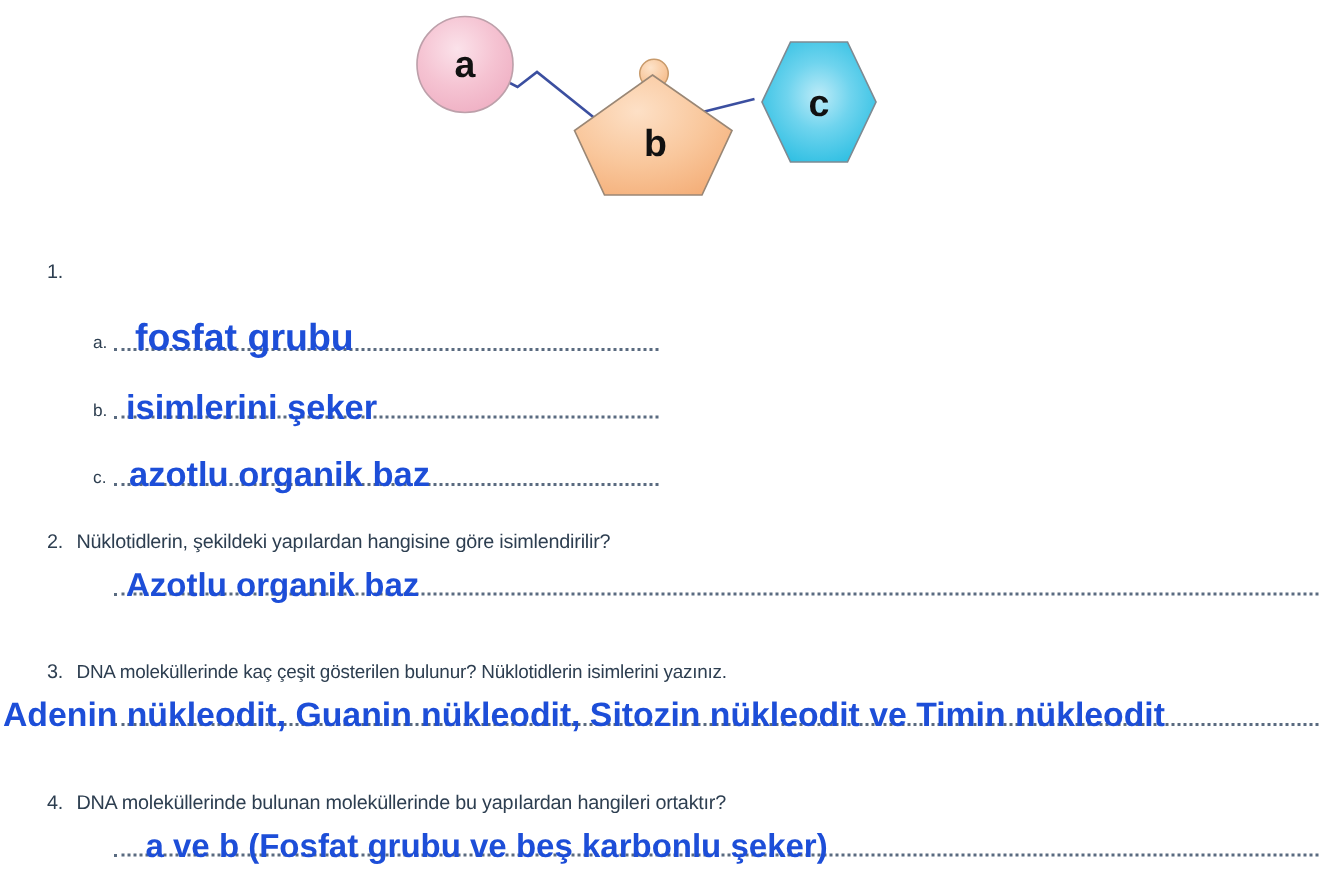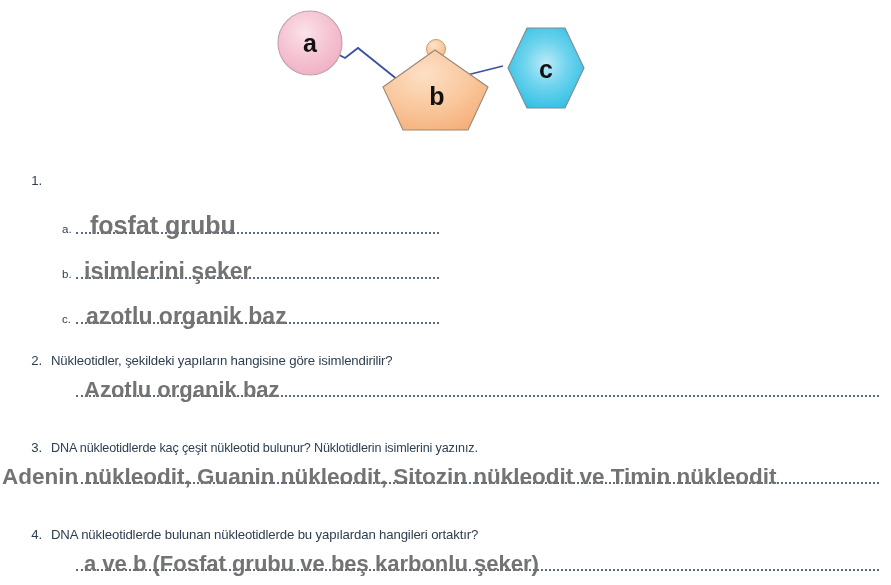--- a/index.html
+++ b/index.html
@@ -65,21 +65,21 @@
   }
   .dots {
     position: absolute;
     bottom: 5px;
     height: 3px;
     border-bottom: 2.2px dotted #5a6b80;
   }
   .answer {
     position: absolute;
     bottom: 1px;
-    color: #737373;
+    color: #1d4ed8;
     font-weight: bold;
     white-space: nowrap;
     line-height: 1;
   }
 </style>
 </head>
 <body>
 
 <div id="diagram">
   <svg width="891" height="150" viewBox="0 0 891 150">
@@ -148,43 +148,43 @@
     <div class="ansrow" style="margin-top:7px;">
       <span class="anslabel" style="left:62px;">c.</span>
       <span class="dots" style="left:76px; width:363px;"></span>
       <span class="answer" style="left:86px; font-size:23px;">azotlu organik baz</span>
     </div>
   </div>
 
   <div class="qblock" style="position:absolute; left:0; top:203px; width:891px;">
     <div class="qline" style="padding-left:16px;">
       <span class="qnum">2.</span>
-      <span class="qtext">Nükleotidler, şekildeki yapıların hangisine göre isimlendirilir?</span>
+      <span class="qtext">Nüklotidlerin, şekildeki yapılardan hangisine göre isimlendirilir?</span>
     </div>
     <div class="ansrow" style="margin-top:4px; height:30px;">
       <span class="dots" style="left:76px; width:803px;"></span>
       <span class="answer" style="left:84px; font-size:22px;">Azotlu organik baz</span>
     </div>
   </div>
 
   <div class="qblock" style="position:absolute; left:0; top:290px; width:891px;">
     <div class="qline" style="padding-left:16px;">
       <span class="qnum">3.</span>
-      <span class="qtext" style="font-size:12.6px;">DNA nükleotidlerde kaç çeşit nükleotid bulunur? Nüklotidlerin isimlerini yazınız.</span>
+      <span class="qtext" style="font-size:12.6px;">DNA moleküllerinde kaç çeşit gösterilen bulunur? Nüklotidlerin isimlerini yazınız.</span>
     </div>
     <div class="ansrow" style="margin-top:2px; height:32px;">
       <span class="dots" style="left:76px; width:803px;"></span>
       <span class="answer" style="left:2px; font-size:22.5px;">Adenin nükleodit, Guanin nükleodit, Sitozin nükleodit ve Timin nükleodit</span>
     </div>
   </div>
 
   <div class="qblock" style="position:absolute; left:0; top:377px; width:891px;">
     <div class="qline" style="padding-left:16px;">
       <span class="qnum">4.</span>
-      <span class="qtext">DNA nükleotidlerde bulunan nükleotidlerde bu yapılardan hangileri ortaktır?</span>
+      <span class="qtext">DNA moleküllerinde bulunan moleküllerinde bu yapılardan hangileri ortaktır?</span>
     </div>
     <div class="ansrow" style="margin-top:4px; height:30px;">
       <span class="dots" style="left:76px; width:803px;"></span>
-      <span class="answer" style="left:84px; font-size:22px;">a ve b (Fosfat grubu ve beş karbonlu şeker)</span>
+      <span class="answer" style="left:97px; font-size:22px;">a ve b (Fosfat grubu ve beş karbonlu şeker)</span>
     </div>
   </div>
 
 </div>
 
 </body></html>

